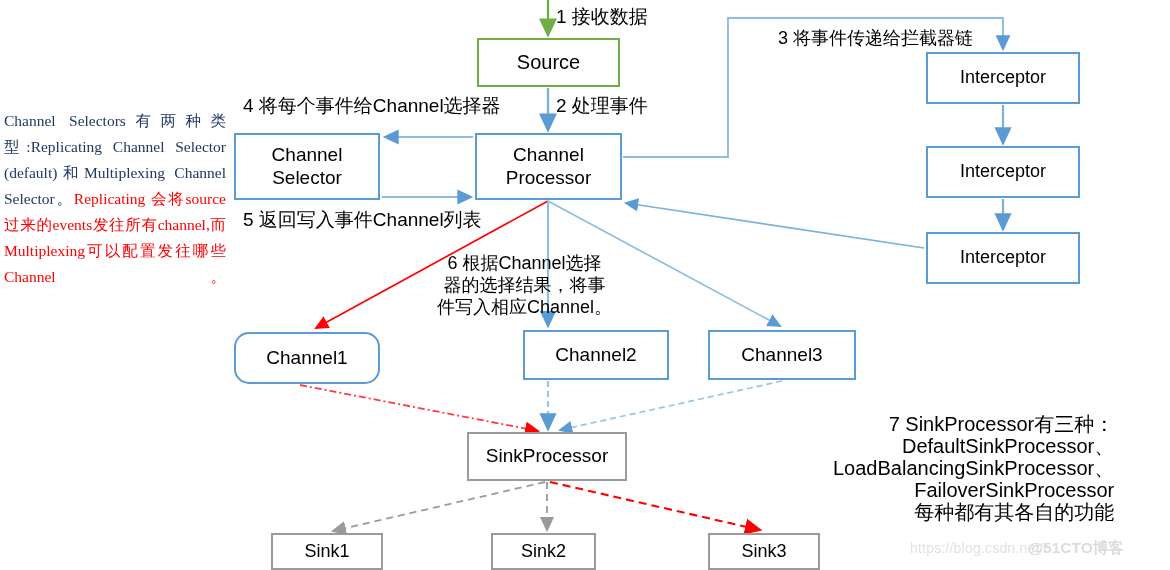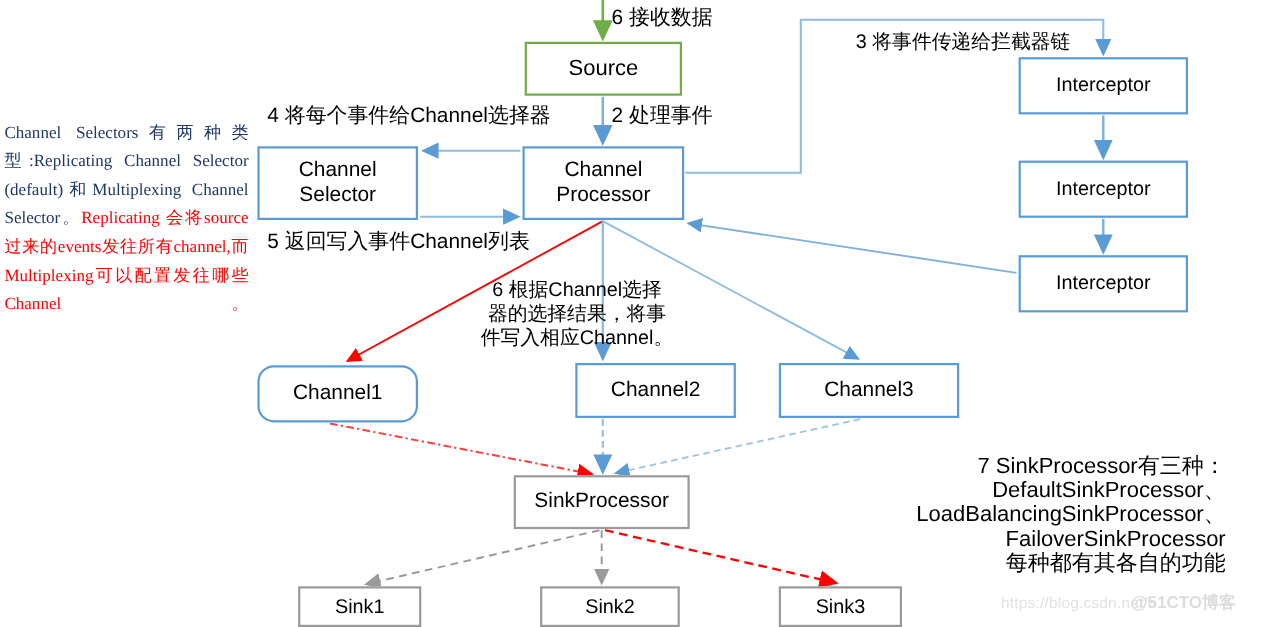--- a/index.html
+++ b/index.html
@@ -152,37 +152,37 @@
 </div>
 <div class="node blue" id="n-interceptor-3" style="left: 926px; top: 232px; width: 154px; height: 52px; font-size: 18px;">
   <span style="white-space: pre-line;">Interceptor</span>
 </div>
 <div class="node blue" id="n-channel-1" style="left: 234px; top: 332px; width: 146px; height: 52px; font-size: 19px; border-radius: 15px;">
   <span style="white-space: pre-line;">Channel1</span>
 </div>
 <div class="node blue" id="n-channel-2" style="left: 475px; top: 330px; width: 146px; height: 50px; font-size: 19px; margin-left: 48px;">
   <span style="white-space: pre-line;">Channel2</span>
 </div>
-<div class="node blue" id="n-channel-3" style="left: 708px; top: 330px; width: 164px; height: 50px; font-size: 19px;">
+<div class="node blue" id="n-channel-3" style="left: 708px; top: 330px; width: 148px; height: 50px; font-size: 19px;">
   <span style="white-space: pre-line;">Channel3</span>
 </div>
 <div class="node gray" id="n-sink-processor" style="left: 467px; top: 432px; width: 160px; height: 49px; font-size: 19px;">
   <span style="white-space: pre-line;">SinkProcessor</span>
 </div>
 <div class="node gray" id="n-sink-1" style="left: 271px; top: 533px; width: 112px; height: 37px; font-size: 18px;">
   <span style="white-space: pre-line;">Sink1</span>
 </div>
-<div class="node gray" id="n-sink-2" style="left: 491px; top: 533px; width: 127px; height: 37px; font-size: 18px;">
+<div class="node gray" id="n-sink-2" style="left: 491px; top: 533px; width: 105px; height: 37px; font-size: 18px;">
   <span style="white-space: pre-line;">Sink2</span>
 </div>
 <div class="node gray" id="n-sink-3" style="left: 708px; top: 533px; width: 112px; height: 37px; font-size: 18px;">
   <span style="white-space: pre-line;">Sink3</span>
 </div>
 
-<div class="lbl" id="l-step-1" style="left: 556px; top: 5px; font-size: 19px; line-height: 23px; text-align: left;">6 接收数据</div>
+<div class="lbl" id="l-step-1" style="left: 556px; top: 5px; font-size: 19px; line-height: 23px; text-align: left;">1 接收数据</div>
 <div class="lbl" id="l-step-2" style="left: 556px; top: 94px; font-size: 19px; line-height: 23px; text-align: left;">2 处理事件</div>
 <div class="lbl" id="l-step-3" style="left: 730px; top: 27px; font-size: 18px; line-height: 22px; text-align: left; padding-left: 48px;">3 将事件传递给拦截器链</div>
 <div class="lbl" id="l-step-4" style="left: 243px; top: 94px; font-size: 19px; line-height: 23px; text-align: left;">4 将每个事件给Channel选择器</div>
 <div class="lbl" id="l-step-5" style="left: 243px; top: 208px; font-size: 19px; line-height: 23px; text-align: left;">5 返回写入事件Channel列表</div>
 <div class="lbl ctr" id="l-step-6" style="left: 437px; top: 252px; font-size: 18px; line-height: 22px; text-align: center;">6 根据Channel选择
 器的选择结果，将事
 件写入相应Channel。</div>
 <div class="lbl ctr" id="l-step-7" style="left: 833px; top: 413px; font-size: 20px; line-height: 22px; text-align: right;">7 SinkProcessor有三种：
 DefaultSinkProcessor、
 LoadBalancingSinkProcessor、

